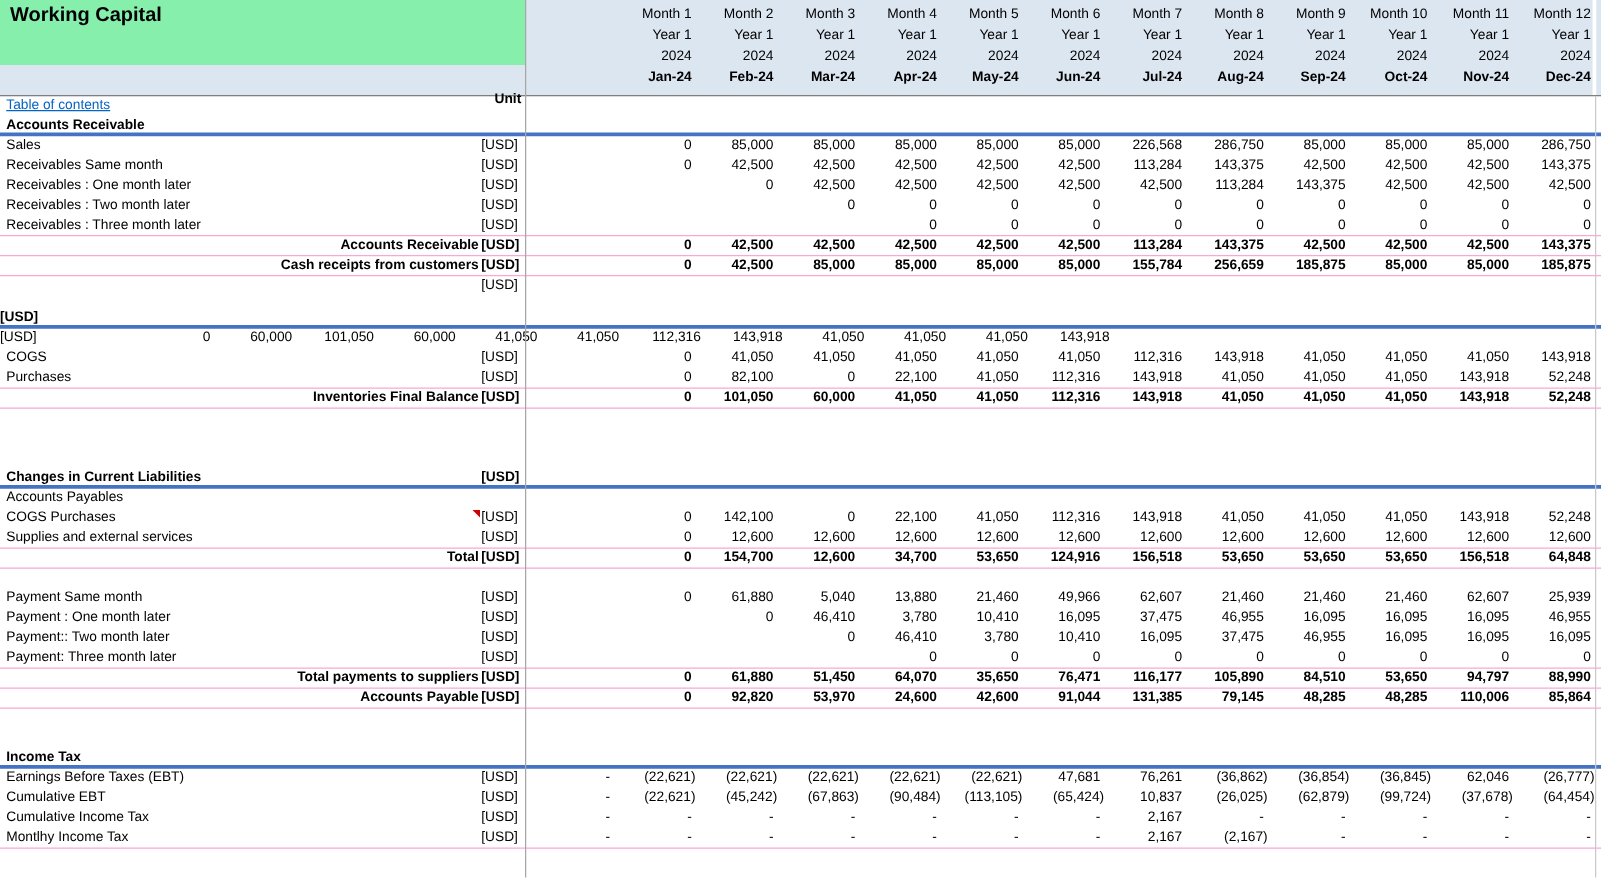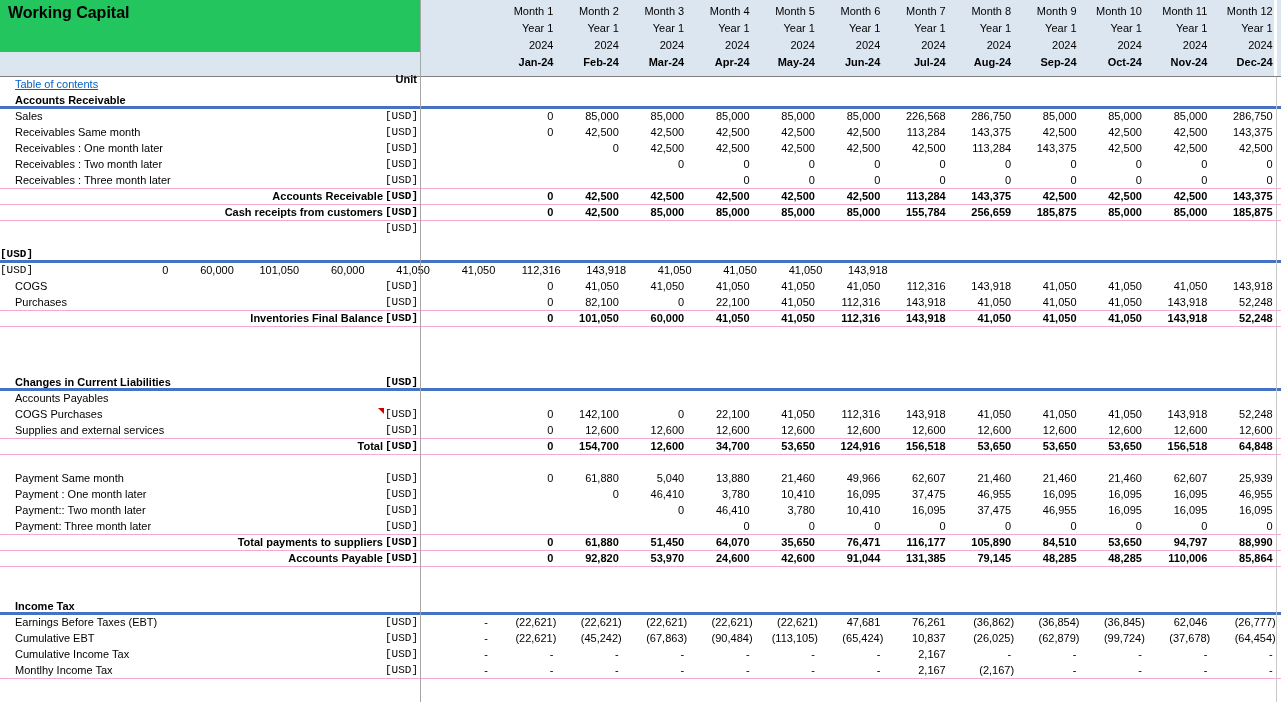--- a/index.html
+++ b/index.html
@@ -4,37 +4,37 @@
 <style>
   html,body{margin:0;padding:0;}
   body{
     width:1281px;height:702px;position:relative;overflow:hidden;
     background:#ffffff;color:#000;
     font-family:"Liberation Sans",sans-serif;font-size:11px;
   }
   
   .header{position:absolute;top:0;left:0;width:1281px;height:77px;
     background:#dce6f1;border-bottom:1px solid #7f7f7f;box-sizing:border-box;}
-  .titlebox{position:absolute;top:0;left:0;width:420px;height:52px;background:#22c55e;}
+  .titlebox{position:absolute;top:0;left:0;width:420px;height:52px;background:#86efac;}
   .title{padding:4px 0 0 8px;font-size:16px;font-weight:bold;white-space:nowrap;}
   .unitlabel{position:absolute;left:0;top:59px;width:417px;text-align:right;font-weight:bold;margin-top:14px;}
   .hcols{position:absolute;left:492px;top:3px;display:flex;}
   .hcol{width:65.4px;box-sizing:border-box;text-align:right;}
   .hcol div{line-height:17px;padding-right:4px;white-space:nowrap;}
   .hcol .hdate{font-weight:bold;}
   .hsliver{position:absolute;top:0;left:1274px;width:3px;height:76px;background:#ffffff;}
   
   #rows{position:absolute;top:77px;left:0;width:1281px;}
   .row{display:flex;height:16px;line-height:15px;box-sizing:border-box;}
   .row.bb{border-bottom:1px solid #f9a8d4;}
   .row.sec{border-bottom:3px solid #4472c4;font-weight:bold;}
-  .lbl{width:385px;padding-left:15px;box-sizing:border-box;position:relative;white-space:nowrap;overflow:visible;}
+  .lbl{width:385px;padding-left:5px;box-sizing:border-box;position:relative;white-space:nowrap;overflow:visible;}
   .lbl.b{font-weight:normal;}
   .lbl.r{text-align:right;font-weight:bold;padding-right:2px;}
-  .unit{width:35px;text-align:center;padding-right:3px;box-sizing:border-box;white-space:nowrap;font-family:Liberation Mono, monospace;}
+  .unit{width:35px;text-align:left;padding-right:3px;box-sizing:border-box;white-space:nowrap;}
   .unit.b{font-weight:bold;}
   .sp{width:72px;text-align:right;padding-right:4px;box-sizing:border-box;}
   .c{width:65.4px;text-align:right;padding-right:4px;box-sizing:border-box;white-space:nowrap;}
   .neg{padding-right:1px;}
   .vb{font-weight:bold;}
   .toclink{color:#0563c1;text-decoration:underline;cursor:pointer;}
   
   .gridv{position:absolute;width:1px;background:#a6a6a6;}
   #gridline-unit{left:420px;top:0;height:702px;}
   #gridline-right{left:1276px;top:77px;height:625px;background:#c9c9c9;}

